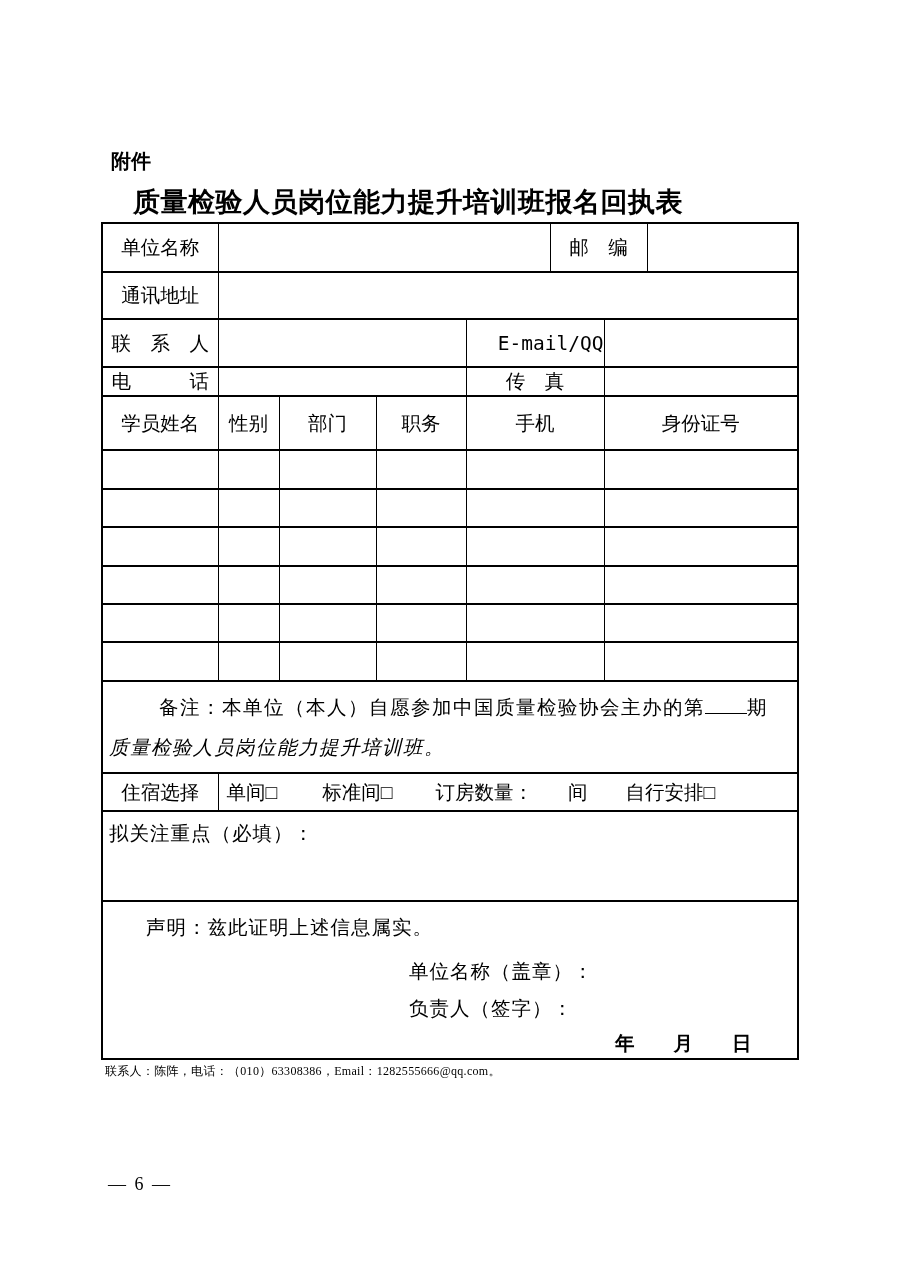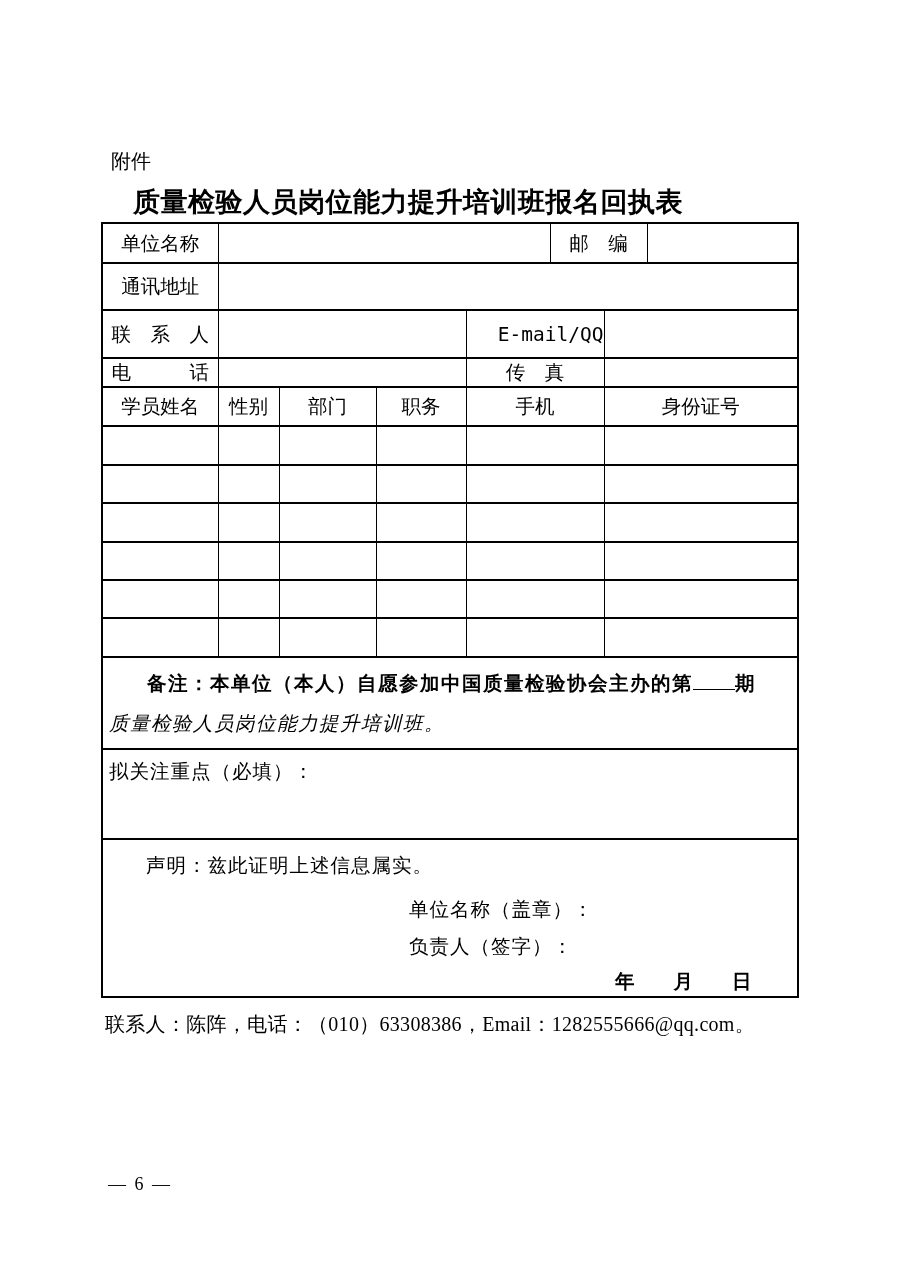--- a/index.html
+++ b/index.html
@@ -10,21 +10,21 @@
     background: #ffffff;
     color: #000000;
     font-family: "Liberation Serif", "DejaVu Serif", serif;
     overflow: hidden;
   }
   .attachment {
     position: absolute;
     left: 111px;
     top: 148px;
     font-family: "Liberation Sans", "DejaVu Sans", sans-serif;
-    font-weight: normal;
+    font-weight: bold;
     font-size: 20px;
   }
   .doc-title {
     position: absolute;
     left: 0;
     top: 184px;
     width: 816px;
     text-align: center;
     font-family: "Liberation Sans", "DejaVu Sans", sans-serif;
     font-weight: bold;
@@ -51,25 +51,24 @@
     overflow: hidden;
   }
   td.lab { text-align: center; }
   td.mono-lab {
     text-align: right;
     font-family: "DejaVu Sans Mono", monospace;
     font-size: 17px;
   }
   .remark-cell { vertical-align: middle; }
   .remark-line1 {
-    padding: 6px 8px 0 6px;
+    padding: 6px 8px 0 18px;
     text-indent: 38px;
     letter-spacing: 1.5px;
     line-height: 40px;
-    font-weight: bold;
   }
   .remark-line2 {
     padding: 0 8px 4px 6px;
     letter-spacing: 1.5px;
     line-height: 40px;
     font-style: italic;
   }
   .blank-underline {
     display: inline-block;
     width: 42px;
@@ -88,22 +87,22 @@
     letter-spacing: 1px;
   }
   .decl-cell { vertical-align: top !important; }
   .decl-statement { margin: 14px 0 0 43px; line-height: 24px; letter-spacing: 1px; }
   .decl-seal      { margin: 20px 0 0 306px; line-height: 24px; letter-spacing: 1px; }
   .decl-signer    { margin: 13px 0 0 306px; line-height: 24px; letter-spacing: 1px; }
   .decl-date      { margin: 11px 0 0 512px; line-height: 24px; font-weight: bold; }
   .footer-contact {
     position: absolute;
     left: 105px;
-    top: 1011px;
-    font-size: 20px;
+    top: 1063px;
+    font-size: 12px;
     letter-spacing: 0.3px;
   }
   .page-number {
     position: absolute;
     left: 108px;
     top: 1174px;
     font-size: 18px;
     letter-spacing: 2px;
   }
 </style>
@@ -122,21 +121,21 @@
         <col style="width:61px">
         <col style="width:97px">
         <col style="width:90px">
       <col style="width:84px">
         <col style="width:54px">
         <col style="width:43px">
         <col style="width:151px">
     </colgroup>
 
     <tbody>
-        <tr style="height:40px">
+        <tr style="height:49px">
       <td class="lab">单位名称</td>
       <td colspan="4"></td>
       <td class="lab" colspan="2">邮　编</td>
       <td></td>
     </tr>
 
     <tr style="height:47px">
       <td class="lab">通讯地址</td>
       <td colspan="7"></td>
     </tr>
@@ -148,21 +147,21 @@
       <td colspan="2"></td>
     </tr>
 
     <tr style="height:28px">
       <td class="lab">电　　　话</td>
       <td colspan="3"></td>
       <td class="lab" colspan="2">传　真</td>
       <td colspan="2"></td>
     </tr>
 
-    <tr style="height:39px">
+    <tr style="height:54px">
       <td class="lab">学员姓名</td>
       <td class="lab">性别</td>
       <td class="lab">部门</td>
       <td class="lab">职务</td>
       <td class="lab" colspan="2">手机</td>
       <td class="lab" colspan="2">身份证号</td>
     </tr>
 
     <tr style="height:39px">
       <td></td>
@@ -215,20 +214,26 @@
 
     <tr style="height:85px">
       <td colspan="8" class="remark-cell">
         <div class="remark-line1">
           <span>备注：本单位（本人）自愿参加中国质量检验协会主办的第</span><span class="blank-underline"></span><span>期</span>
         </div>
         <div class="remark-line2">质量检验人员岗位能力提升培训班。</div>
       </td>
     </tr>
 
+    <tr style="height:38px">
+      <td class="lab">住宿选择</td>
+      <td colspan="7" class="accom-cell">
+        <span class="opt0">单间□</span><span class="opt1">标准间□</span><span class="opt2">订房数量：</span><span class="opt3">间</span><span>自行安排□</span>
+      </td>
+    </tr>
 
     <tr style="height:90px">
       <td colspan="8" class="focus-cell">
         <span>拟关注重点（必填）：</span>
       </td>
     </tr>
 
     <tr style="height:158px">
       <td colspan="8" class="decl-cell">
         <div class="decl-statement">声明：兹此证明上述信息属实。</div>

